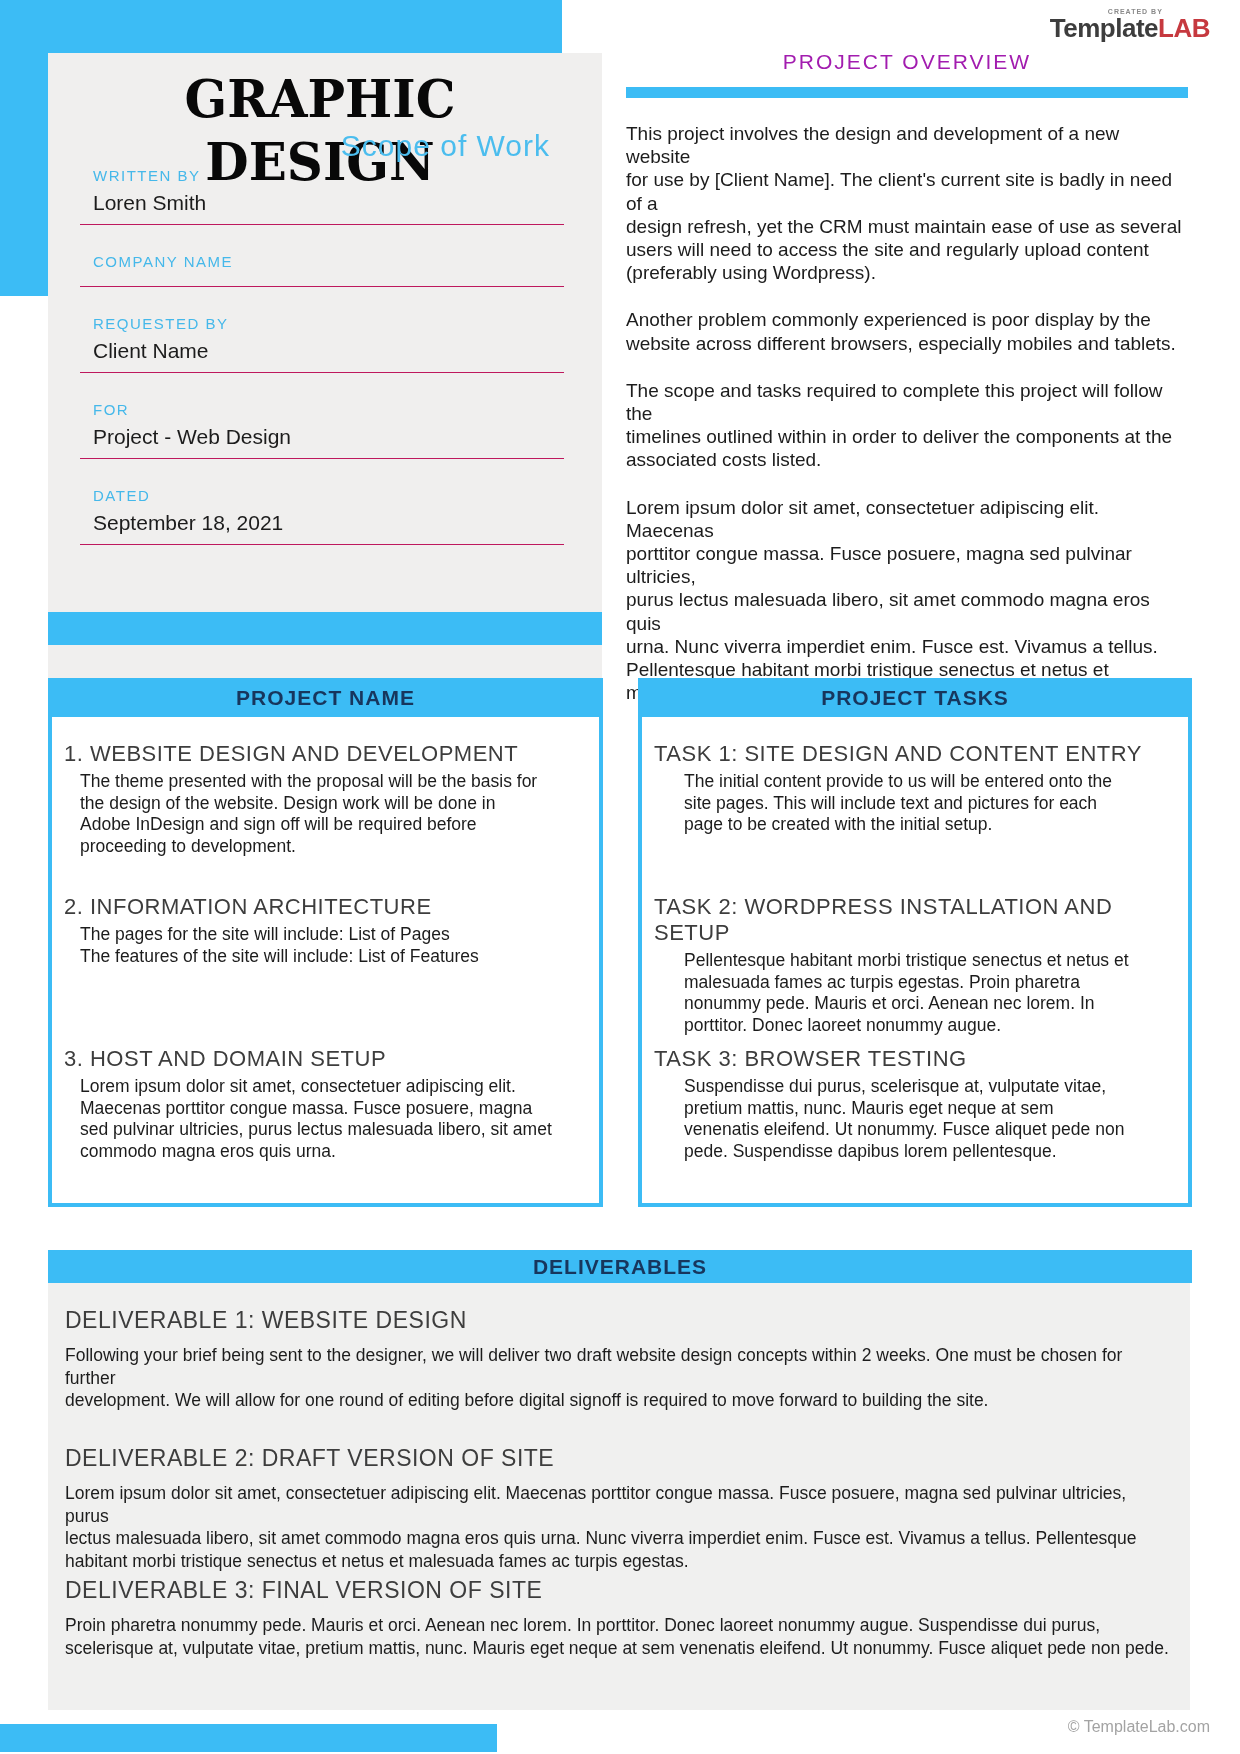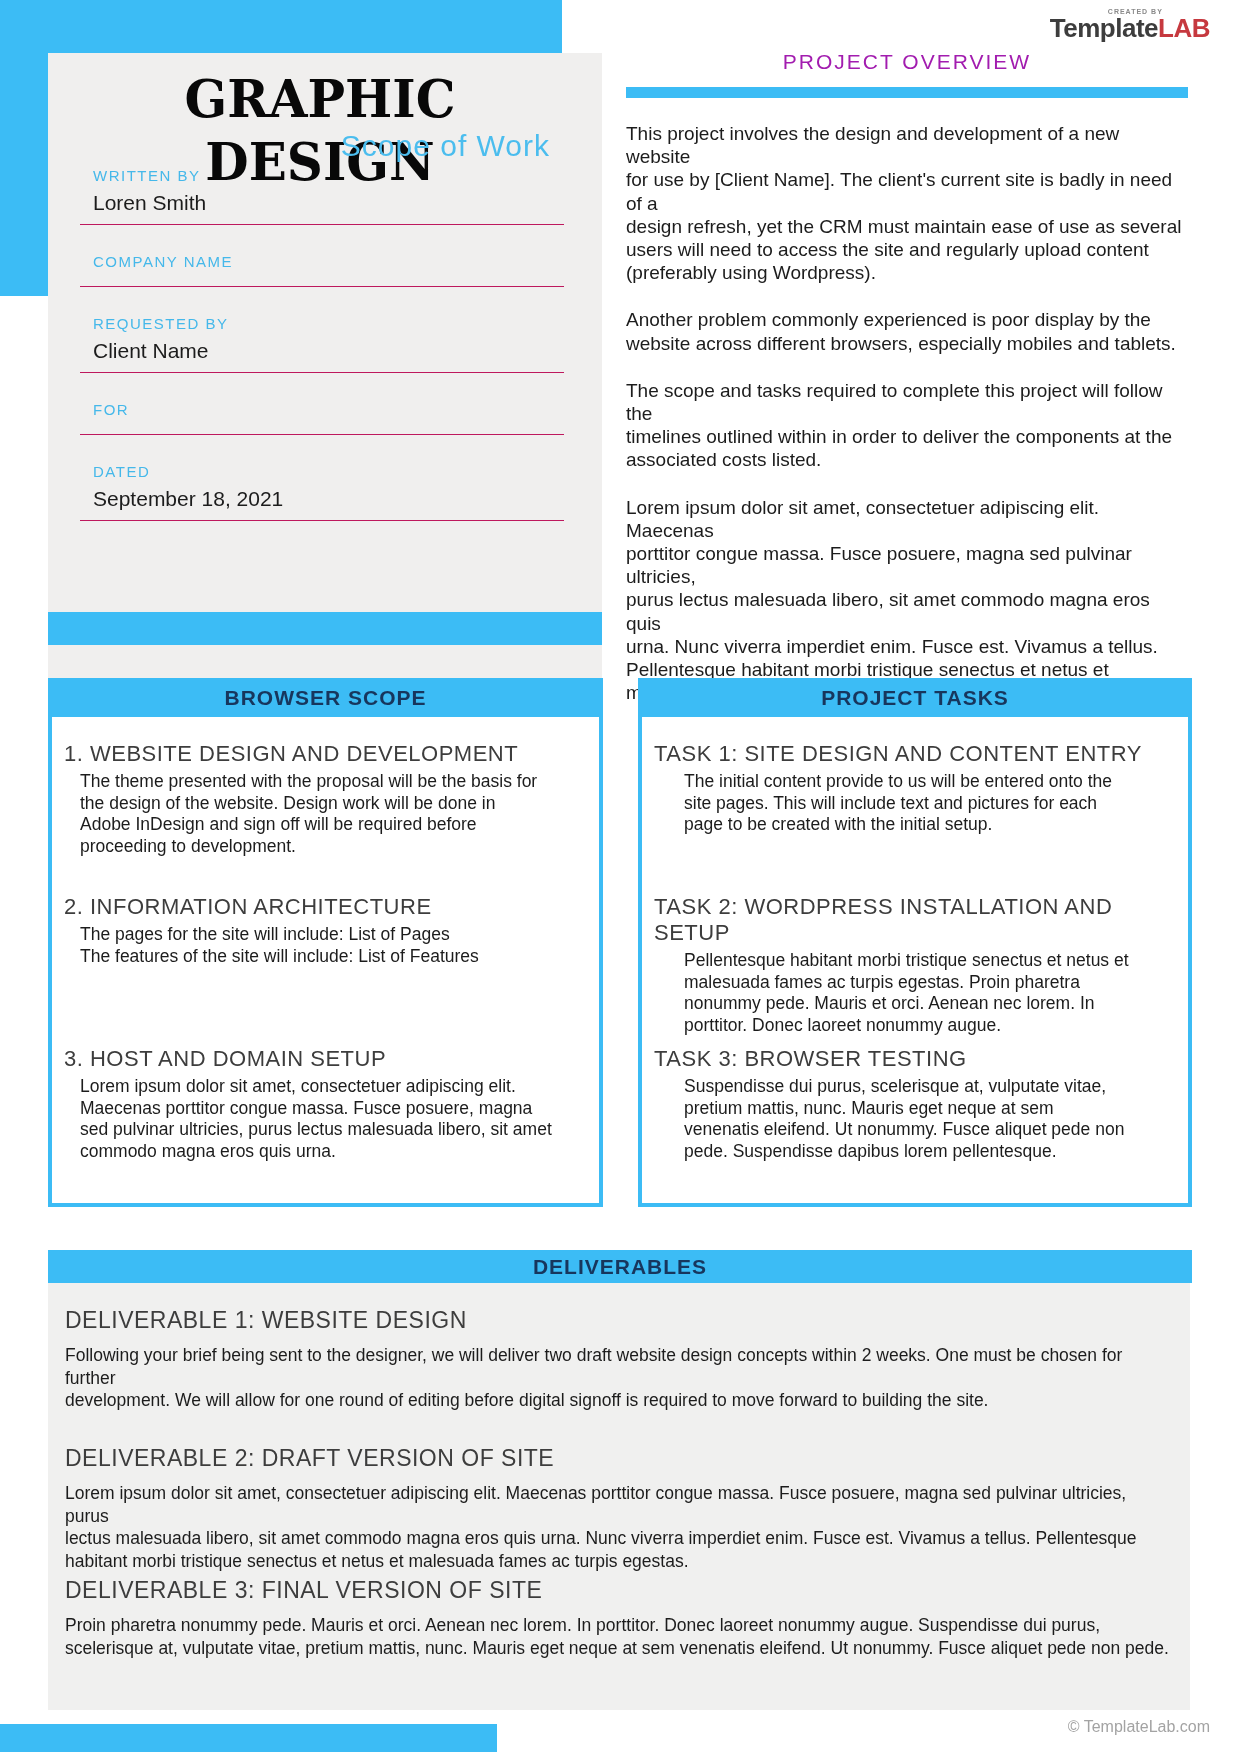--- a/index.html
+++ b/index.html
@@ -81,20 +81,21 @@
       </div>
       <div class="field">
         <div class="field-label">COMPANY NAME</div>
       </div>
       <div class="field">
         <div class="field-label">REQUESTED BY</div>
         <div class="field-value">Client Name</div>
       </div>
       <div class="field">
         <div class="field-label">FOR</div>
+        <div class="field-value">Project - Web Design</div>
       </div>
       <div class="field">
         <div class="field-label">DATED</div>
         <div class="field-value">September 18, 2021</div>
       </div>
     </div>
   </div>
   <div class="card-bar"></div>
 
   <div class="logo">
@@ -119,21 +120,21 @@
       <p>Lorem ipsum dolor sit amet, consectetuer adipiscing elit. Maecenas
 porttitor congue massa. Fusce posuere, magna sed pulvinar ultricies,
 purus lectus malesuada libero, sit amet commodo magna eros quis
 urna. Nunc viverra imperdiet enim. Fusce est. Vivamus a tellus.
 Pellentesque habitant morbi tristique senectus et netus et
 malesuada fame.</p>
     </div>
   </div>
 
   <div class="panel panel-left">
-    <div class="panel-header">BROWSER SCOPE</div>
+    <div class="panel-header">PROJECT NAME</div>
     <div class="panel-body">
       <div class="panel-item pi-1">
         <div class="item-heading">1. WEBSITE DESIGN AND DEVELOPMENT</div>
         <div class="item-body">The theme presented with the proposal will be the basis for
 the design of the website.  Design work will be done in
 Adobe InDesign and sign off will be required before
 proceeding to development.</div>
       </div>
       <div class="panel-item pi-2">
         <div class="item-heading">2. INFORMATION ARCHITECTURE</div>

